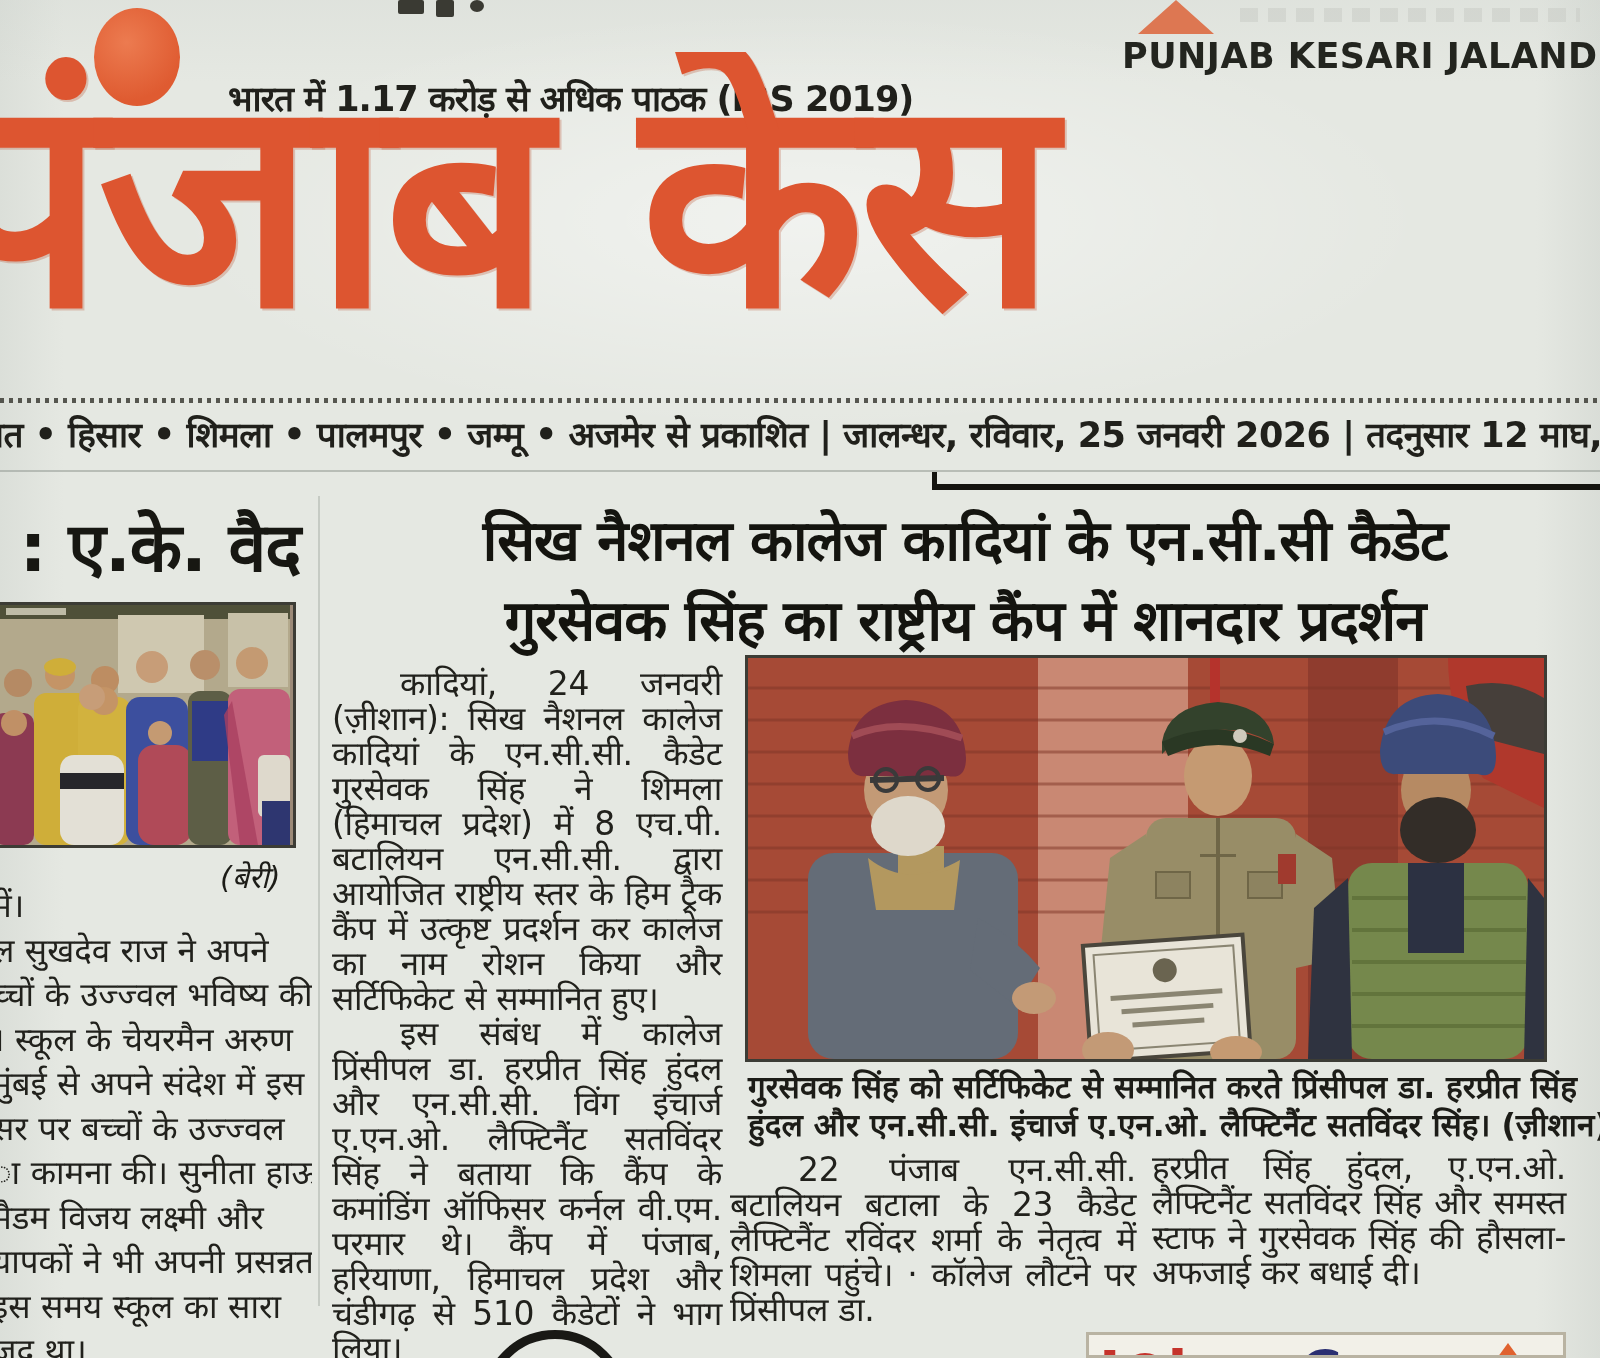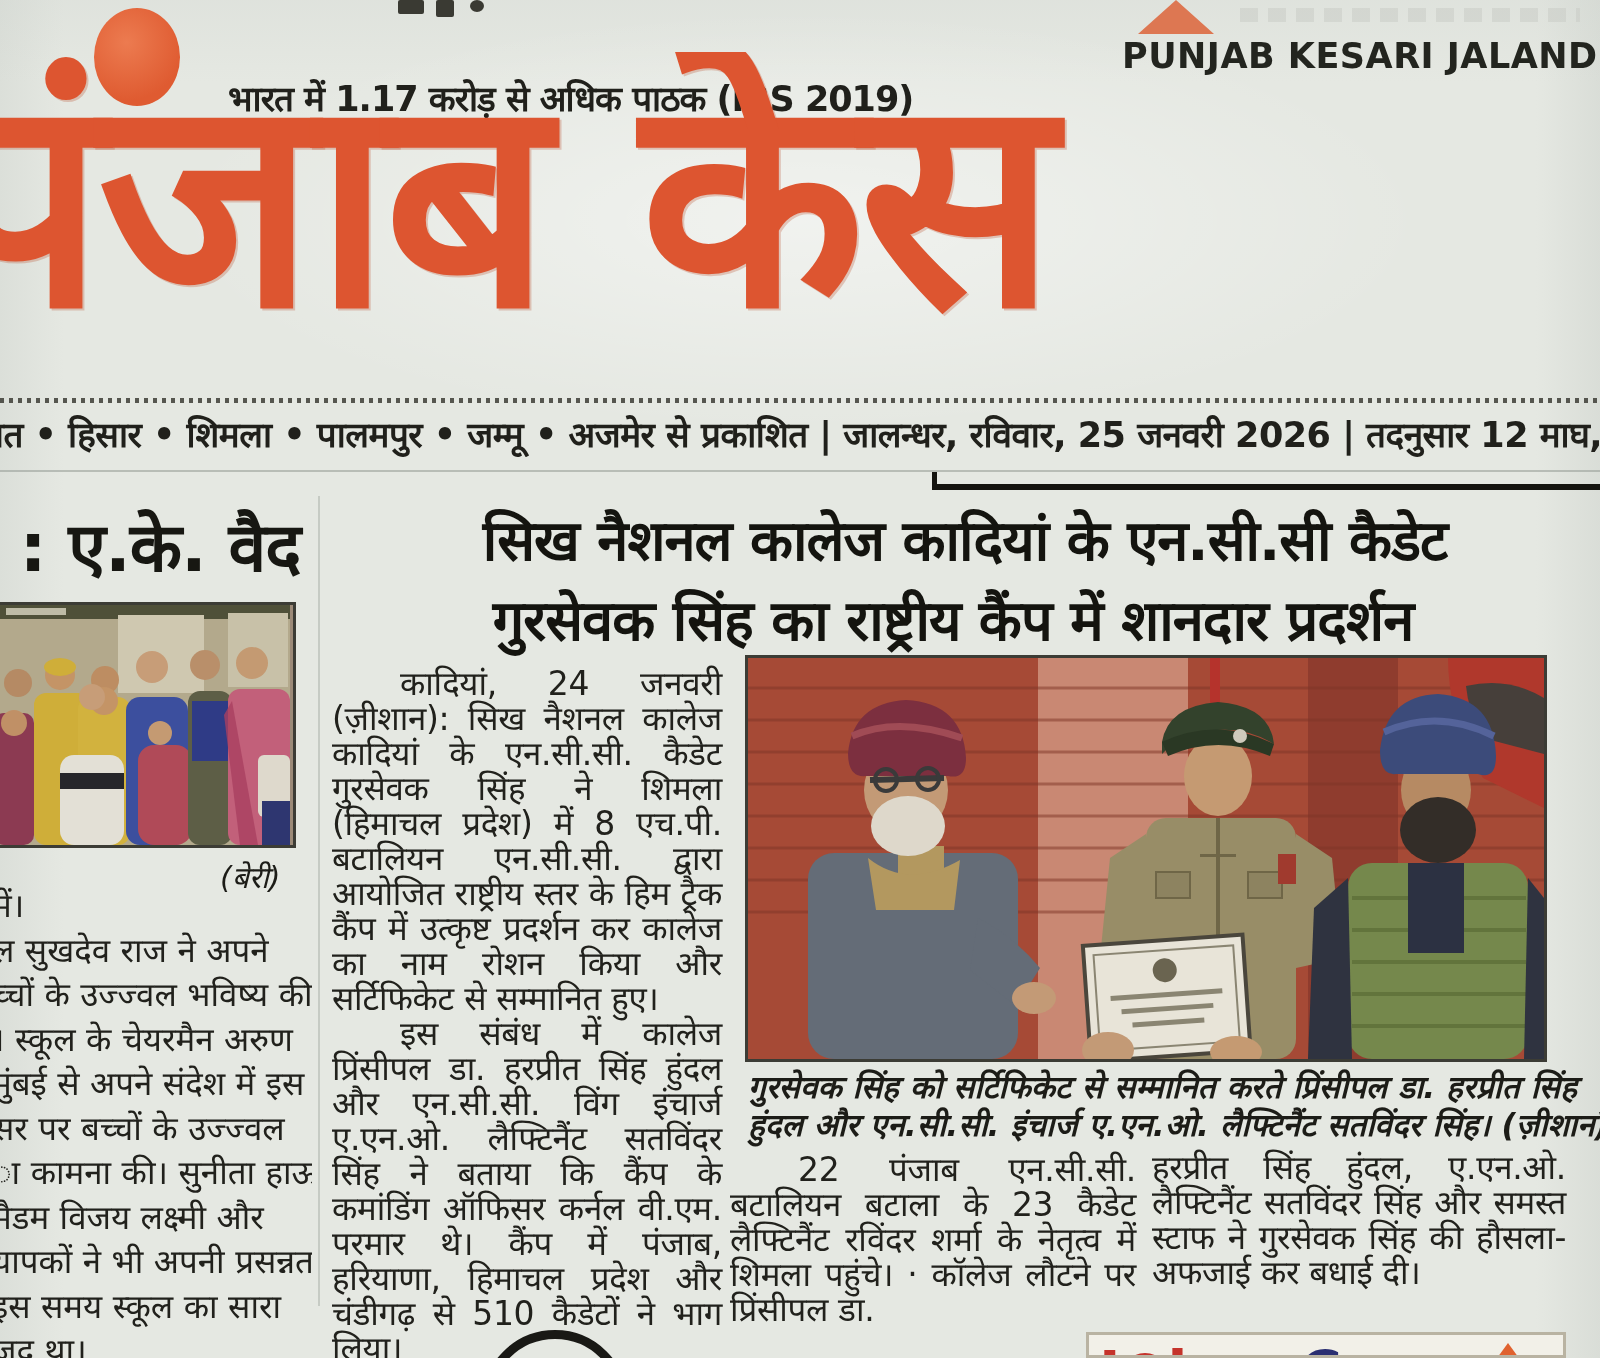--- a/index.html
+++ b/index.html
@@ -44,21 +44,21 @@
   .col-rule{width:2px;background:#b9bfb8;opacity:.7;}
   
   .dateline{font-size:35px;font-weight:700;white-space:nowrap;color:#20201b;letter-spacing:-.5px;}
   
   .left-headline{font-size:68px;font-weight:800;white-space:nowrap;color:#171712;letter-spacing:-1px;}
   .main-headline{font-size:56px;font-weight:800;text-align:center;white-space:nowrap;color:#14140f;letter-spacing:-1px;}
   
   .body-par{font-size:33px;line-height:35px;text-align:justify;color:#21211c;font-weight:500;letter-spacing:-.3px;}
   .indent{text-indent:68px;}
   .left-lines{font-size:33px;line-height:44.5px;white-space:nowrap;color:#21211c;font-weight:500;}
-  .caption{font-size:31.5px;line-height:38px;font-weight:700;font-style:italic;color:#1c1c17;white-space:nowrap;}
+  .caption{font-size:31.5px;line-height:38px;font-weight:700;color:#1c1c17;white-space:nowrap;}
   .photo-credit{font-size:30px;font-weight:400;font-style:italic;color:#1c1c17;}
   
   .photo-frame{border:3px solid #3c3c35;background:#9c8a78;box-sizing:border-box;}
   
   .ad-box{border:3px solid #b9b3a2;background:#f2f0e8;box-sizing:border-box;overflow:hidden;}
   .ad-text{font-size:58px;font-weight:800;white-space:nowrap;letter-spacing:1px;}
   .ad-red{color:#c5332b;}
   .ad-blue{color:#2b2f72;}
   .ad-arrow{width:0;height:0;border-left:16px solid transparent;border-right:16px solid transparent;border-bottom:22px solid #e0622f;display:inline-block;position:relative;top:-28px;}
   .logo-arc{width:128px;height:128px;border:9px solid #191915;border-radius:50%;background:transparent;}
@@ -137,21 +137,21 @@
   <div>मुंबई से अपने संदेश में इस</div>
   <div>सर पर बच्चों के उज्ज्वल</div>
   <div>ा कामना की। सुनीता हाऊस</div>
   <div>मैडम विजय लक्ष्मी और</div>
   <div>यापकों ने भी अपनी प्रसन्नता</div>
   <div>इस समय स्कूल का सारा</div>
   <div>जूद था।</div>
 </div>
 
 <div class="abs main-headline" style="left:336px;top:500px;width:1258px;">सिख नैशनल कालेज कादियां के एन.सी.सी कैडेट</div>
-<div class="abs main-headline" style="left:324px;top:580px;width:1258px;">गुरसेवक सिंह का राष्ट्रीय कैंप में शानदार प्रदर्शन</div>
+<div class="abs main-headline" style="left:336px;top:580px;width:1258px;">गुरसेवक सिंह का राष्ट्रीय कैंप में शानदार प्रदर्शन</div>
 
 <div class="abs" style="left:332px;top:666px;width:390px;">
   <div class="body-par indent">कादियां, 24 जनवरी (ज़ीशान): सिख नैशनल कालेज कादियां के एन.सी.सी. कैडेट गुरसेवक सिंह ने शिमला (हिमाचल प्रदेश) में 8 एच.पी. बटालियन एन.सी.सी. द्वारा आयोजित राष्ट्रीय स्तर के हिम ट्रैक कैंप में उत्कृष्ट प्रदर्शन कर कालेज का नाम रोशन किया और सर्टिफिकेट से सम्मानित हुए।</div>
   <div class="body-par indent">इस संबंध में कालेज प्रिंसीपल डा. हरप्रीत सिंह हुंदल और एन.सी.सी. विंग इंचार्ज ए.एन.ओ. लैफ्टिनैंट सतविंदर सिंह ने बताया कि कैंप के कमांडिंग ऑफिसर कर्नल वी.एम. परमार थे। कैंप में पंजाब, हरियाणा, हिमाचल प्रदेश और चंडीगढ़ से 510 कैडेटों ने भाग लिया।</div>
 </div>
 
 <div class="abs photo-frame" style="left:745px;top:655px;width:802px;height:407px;">
   <svg width="796" height="401" viewBox="0 0 796 401">
 
     <rect x="0" y="0" width="796" height="401" fill="#a64a36"></rect>

